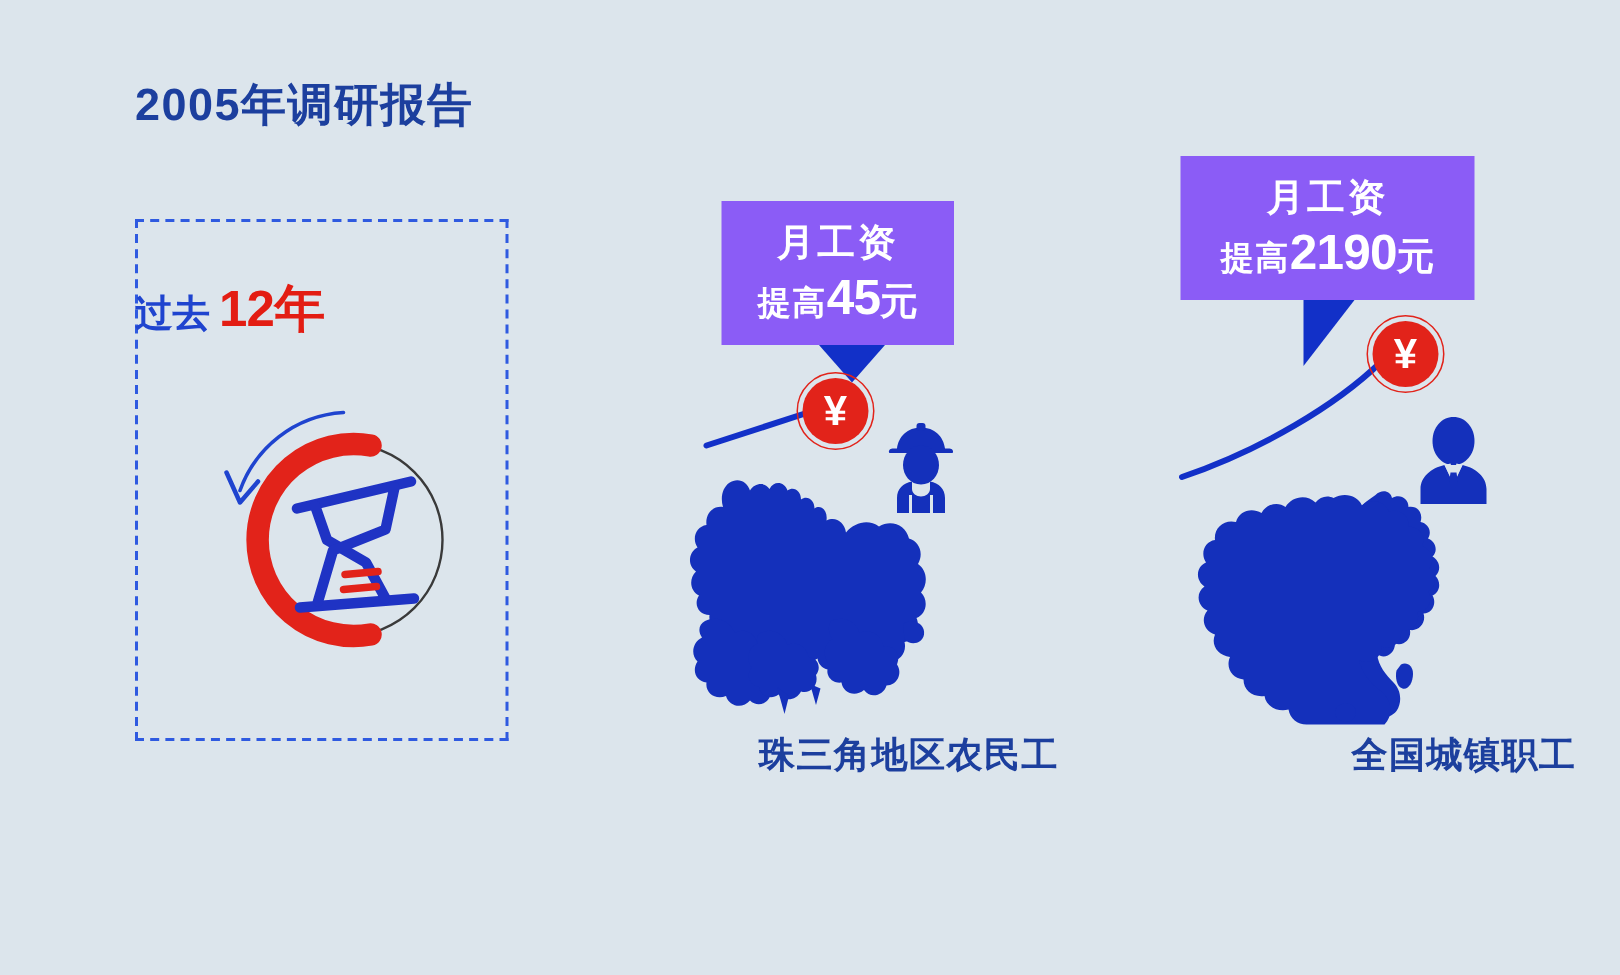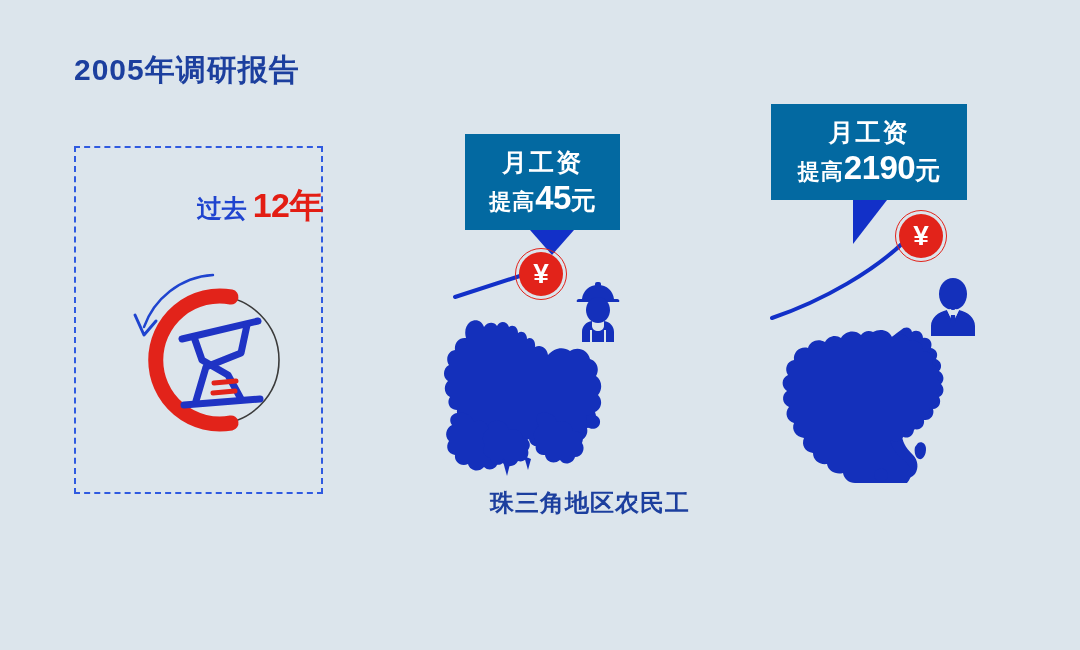--- a/index.html
+++ b/index.html
@@ -10,21 +10,21 @@
     width: 1080px;
     height: 650px;
     background: #dce5ec;
     font-family: "Liberation Sans", "DejaVu Sans", sans-serif;
     overflow: hidden;
     position: relative;
   }
 
   .stage {
     position: absolute;
-    left: 0;
+    left: 16px;
     top: 0;
     width: 949px;
     height: 650px;
     text-decoration: underline;
   }
 
   
   .page-title {
     position: absolute;
     left: 74px;
@@ -45,21 +45,21 @@
     height: 348px;
     border: 2px dashed #2f5ae0;
     box-sizing: border-box;
   }
 
   .years-line {
     position: absolute;
     left: 74px;
     top: 183px;
     width: 249px;
-    text-align: right;
+    text-align: left;
     white-space: nowrap;
   }
   .years-label {
     font-size: 25px;
     font-weight: bold;
     color: #1f44cf;
     vertical-align: baseline;
   }
   .years-value {
     font-size: 34px;
@@ -84,21 +84,21 @@
     top: 0;
     width: 300px;
     height: 650px;
   }
   .col-left  { left: 390px; }
   .col-right { left: 735px; }
 
   
   .bubble {
     position: absolute;
-    background: #0369a1;
+    background: #8b5cf6;
     color: #ffffff;
     box-sizing: border-box;
     padding: 14px 18px 12px 18px;
     text-align: center;
     white-space: nowrap;
   }
   .bubble-line1 {
     font-size: 25px;
     font-weight: bold;
     letter-spacing: 2px;
@@ -441,15 +441,16 @@
         <path fill="#1430bb" d="M 28 2 C 20 2 14 9 14 18 C 14 27 20 34 28 34 C 36 34 42 27 42 18 C 42 9 36 2 28 2 Z"></path>
 
         <path fill="#1430bb" d="M 6 60 L 6 50 C 6 42 13 36 22 34 L 28 46 L 34 34 C 43 36 50 42 50 50 L 50 60 Z"></path>
 
         <path fill="#dce5ec" d="M 22 34 L 28 47 L 34 34 L 30 33 L 28 40 L 26 33 Z"></path>
 
         <path fill="#1430bb" d="M 26 39 L 30 39 L 31 46 L 28 52 L 25 46 Z"></path>
       </svg>
     </div>
 
+    <div class="col-caption">全国城镇职工</div>
   </div>
 
 </div>
 
 </body></html>

